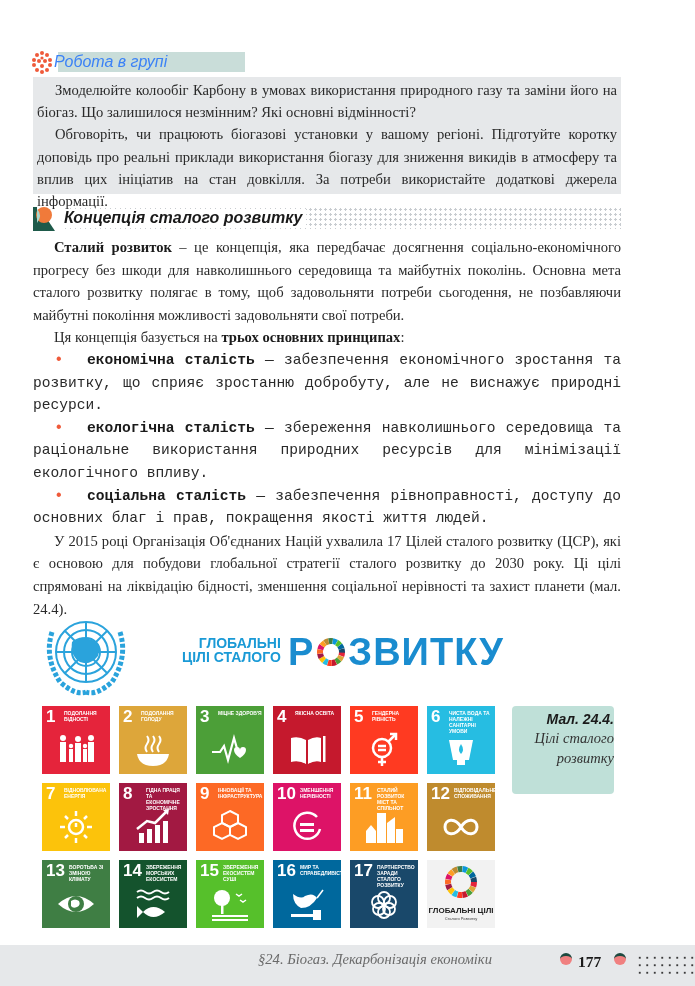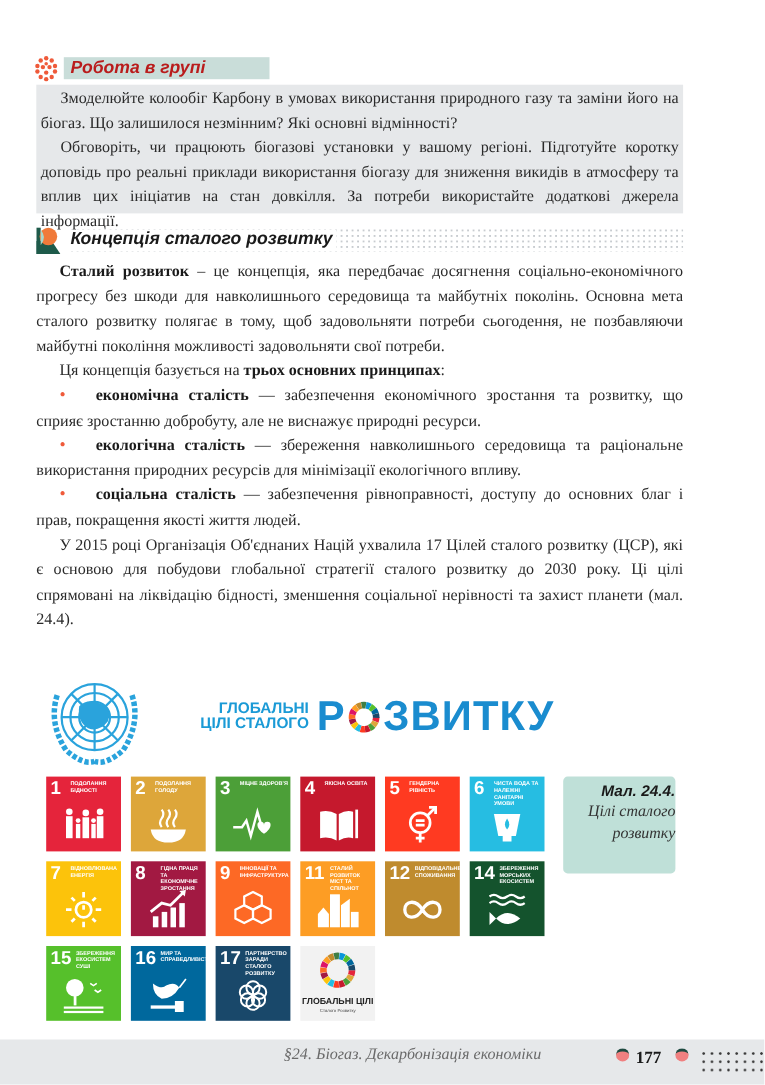--- a/index.html
+++ b/index.html
@@ -2,35 +2,35 @@
 <html><head>
 <meta charset="utf-8">
 <style>
   * { box-sizing: border-box; margin: 0; padding: 0; }
   html, body { width: 695px; height: 986px; background: #ffffff; overflow: hidden; }
   body { position: relative; font-family: "Liberation Serif", "DejaVu Serif", serif; color: #2a2a2a; }
 
   .group-head { position: absolute; left: 30px; top: 50px; height: 23px; width: 187px; display: flex; align-items: center; }
   .group-head .band { position: absolute; left: 28px; top: 2px; width: 187px; height: 20px; background: #c9ddd9; }
   .group-head .dots-icon { position: relative; width: 24px; height: 24px; z-index: 1; }
-  .group-head .title { position: relative; z-index: 1; margin-left: 10px; font-family: "Liberation Sans", "DejaVu Sans", sans-serif; font-weight: bold; font-style: italic; font-size: 16px; color: #b91c1c; }
+  .group-head .title { position: relative; z-index: 1; font-family: "Liberation Sans", "DejaVu Sans", sans-serif; font-weight: normal; font-style: italic; font-size: 16px; color: #3b82f6; }
 
   .group-box { position: absolute; left: 33px; top: 77px; width: 588px; height: 117px; background: #e6e8ea; padding: 2px 4px 0 4px; font-size: 14.6px; line-height: 22.2px; text-align: justify; }
   .group-box p { text-indent: 18px; }
 
   .concept-head { position: absolute; left: 33px; top: 205px; width: 588px; height: 26px; display: flex; align-items: center; }
   .concept-head .dotted-bg { position: absolute; left: 30px; right: 0; top: 2px; bottom: 2px;
      background-image: radial-gradient(circle, #c8ccd0 1px, transparent 1.3px); background-size: 5px 5px; }
   .concept-head .concept-icon { position: relative; width: 22px; height: 26px; z-index: 1; }
   .concept-head .title { position: relative; z-index: 1; margin-left: 9px; background: #fff; padding-right: 4px; font-family: "Liberation Sans", "DejaVu Sans", sans-serif; font-weight: bold; font-style: italic; font-size: 16px; color: #1a1a1a; }
 
   .body-text { position: absolute; left: 33px; top: 236px; width: 588px; font-size: 14.6px; line-height: 22.6px; text-align: justify; }
   .body-text p { text-indent: 21px; }
   .body-text b { font-weight: bold; color: #1a1a1a; }
-  .body-text .bullet { text-indent: 21px; }
+  .body-text .bullet { text-indent: 21px; font-family: Liberation Mono, monospace; }
   .body-text .bullet .dot { display: inline-block; width: 33px; text-indent: 0; color: #ef5a3a; font-size: 16px; line-height: 1; }
 
   .sdg-banner { position: absolute; left: 40px; top: 612px; width: 460px; height: 86px; }
   .un-logo { position: absolute; left: 0; top: 0; width: 92px; height: 86px; }
   .banner-small { position: absolute; left: 142px; top: 24px; font-family: "Liberation Sans", "DejaVu Sans", sans-serif; font-weight: bold; color: #1a9ad6; font-size: 14px; line-height: 14px; text-align: right; }
   .banner-big { position: absolute; left: 248px; top: 20px; font-family: "Liberation Sans", "DejaVu Sans", sans-serif; font-weight: bold; color: #1a8ccf; font-size: 38px; line-height: 40px; letter-spacing: 1px; display: flex; align-items: center; }
   .banner-big .wheel { width: 30px; height: 30px; margin: 0 2px; }
 
   .sdg-grid { position: absolute; left: 42px; top: 706px; display: grid; grid-template-columns: repeat(6, 68px); grid-auto-rows: 68px; column-gap: 9px; row-gap: 9px; }
   .tile { position: relative; width: 68px; height: 68px; color: #fff; font-family: "Liberation Sans", "DejaVu Sans", sans-serif; overflow: hidden; }
@@ -256,38 +256,56 @@
     <span class="num">9</span>
       <span class="lbl">Інновації та інфраструктура</span>
     <svg viewBox="0 0 40 36">
         <g fill="none" stroke="#fff" stroke-width="2">
           <path d="M20 2 L28 6 L28 14 L20 18 L12 14 L12 6 Z"></path>
           <path d="M12 14 L20 18 L20 26 L12 30 L4 26 L4 18 Z"></path>
           <path d="M28 14 L36 18 L36 26 L28 30 L20 26 L20 18 Z"></path>
         </g>
       </svg>
   </div>
+  <div class="tile two" style="background:#dd1367">
+    <span class="num">10</span>
+      <span class="lbl">Зменшення нерівності</span>
+    <svg viewBox="0 0 40 36">
+        <path d="M30 8 A13 13 0 1 0 33 20" fill="none" stroke="#fff" stroke-width="2.5"></path>
+        <rect x="13" y="14" width="14" height="3" fill="#fff"></rect>
+        <rect x="13" y="20" width="14" height="3" fill="#fff"></rect>
+      </svg>
+  </div>
   <div class="tile two" style="background:#fd9d24">
     <span class="num">11</span>
       <span class="lbl">Сталий розвиток міст та спільнот</span>
     <svg viewBox="0 0 40 36" fill="#fff">
         <polygon points="2,22 7,16 12,22 12,34 2,34"></polygon>
         <rect x="13" y="4" width="9" height="30"></rect>
         <polygon points="23,14 31,8 31,34 23,34"></polygon>
         <rect x="32" y="20" width="7" height="14"></rect>
       </svg>
   </div>
   <div class="tile two" style="background:#bf8b2e">
     <span class="num">12</span>
       <span class="lbl">Відповідальне споживання</span>
     <svg viewBox="0 0 40 36">
         <path d="M20 18 C14 8 4 10 4 18 C4 26 14 28 20 18 C26 8 36 10 36 18 C36 26 26 28 20 18 Z" fill="none" stroke="#fff" stroke-width="3"></path>
       </svg>
   </div>
 
+  <div class="tile two" style="background:#3f7e44">
+    <span class="num">13</span>
+      <span class="lbl">Боротьба зі зміною клімату</span>
+    <svg viewBox="0 0 40 36">
+        <path d="M2 18 Q20 2 38 18 Q20 34 2 18 Z" fill="#fff"></path>
+        <circle cx="20" cy="18" r="8" fill="#3f7e44"></circle>
+        <path d="M15 15 q4 -3 8 0 q2 4 -2 6 q-4 2 -6 -1 z" fill="#fff"></path>
+      </svg>
+  </div>
   <div class="tile two" style="background:#14532d">
     <span class="num">14</span>
       <span class="lbl">Збереження морських екосистем</span>
     <svg viewBox="0 0 40 36">
         <g fill="none" stroke="#fff" stroke-width="2">
           <path d="M4 6 q4 -3 8 0 q4 3 8 0 q4 -3 8 0 q4 3 8 0"></path>
           <path d="M4 12 q4 -3 8 0 q4 3 8 0 q4 -3 8 0 q4 3 8 0"></path>
         </g>
         <path d="M10 26 Q20 16 32 26 Q20 36 10 26 Z" fill="#fff"></path>
         <polygon points="10,26 4,20 4,32" fill="#fff"></polygon>

